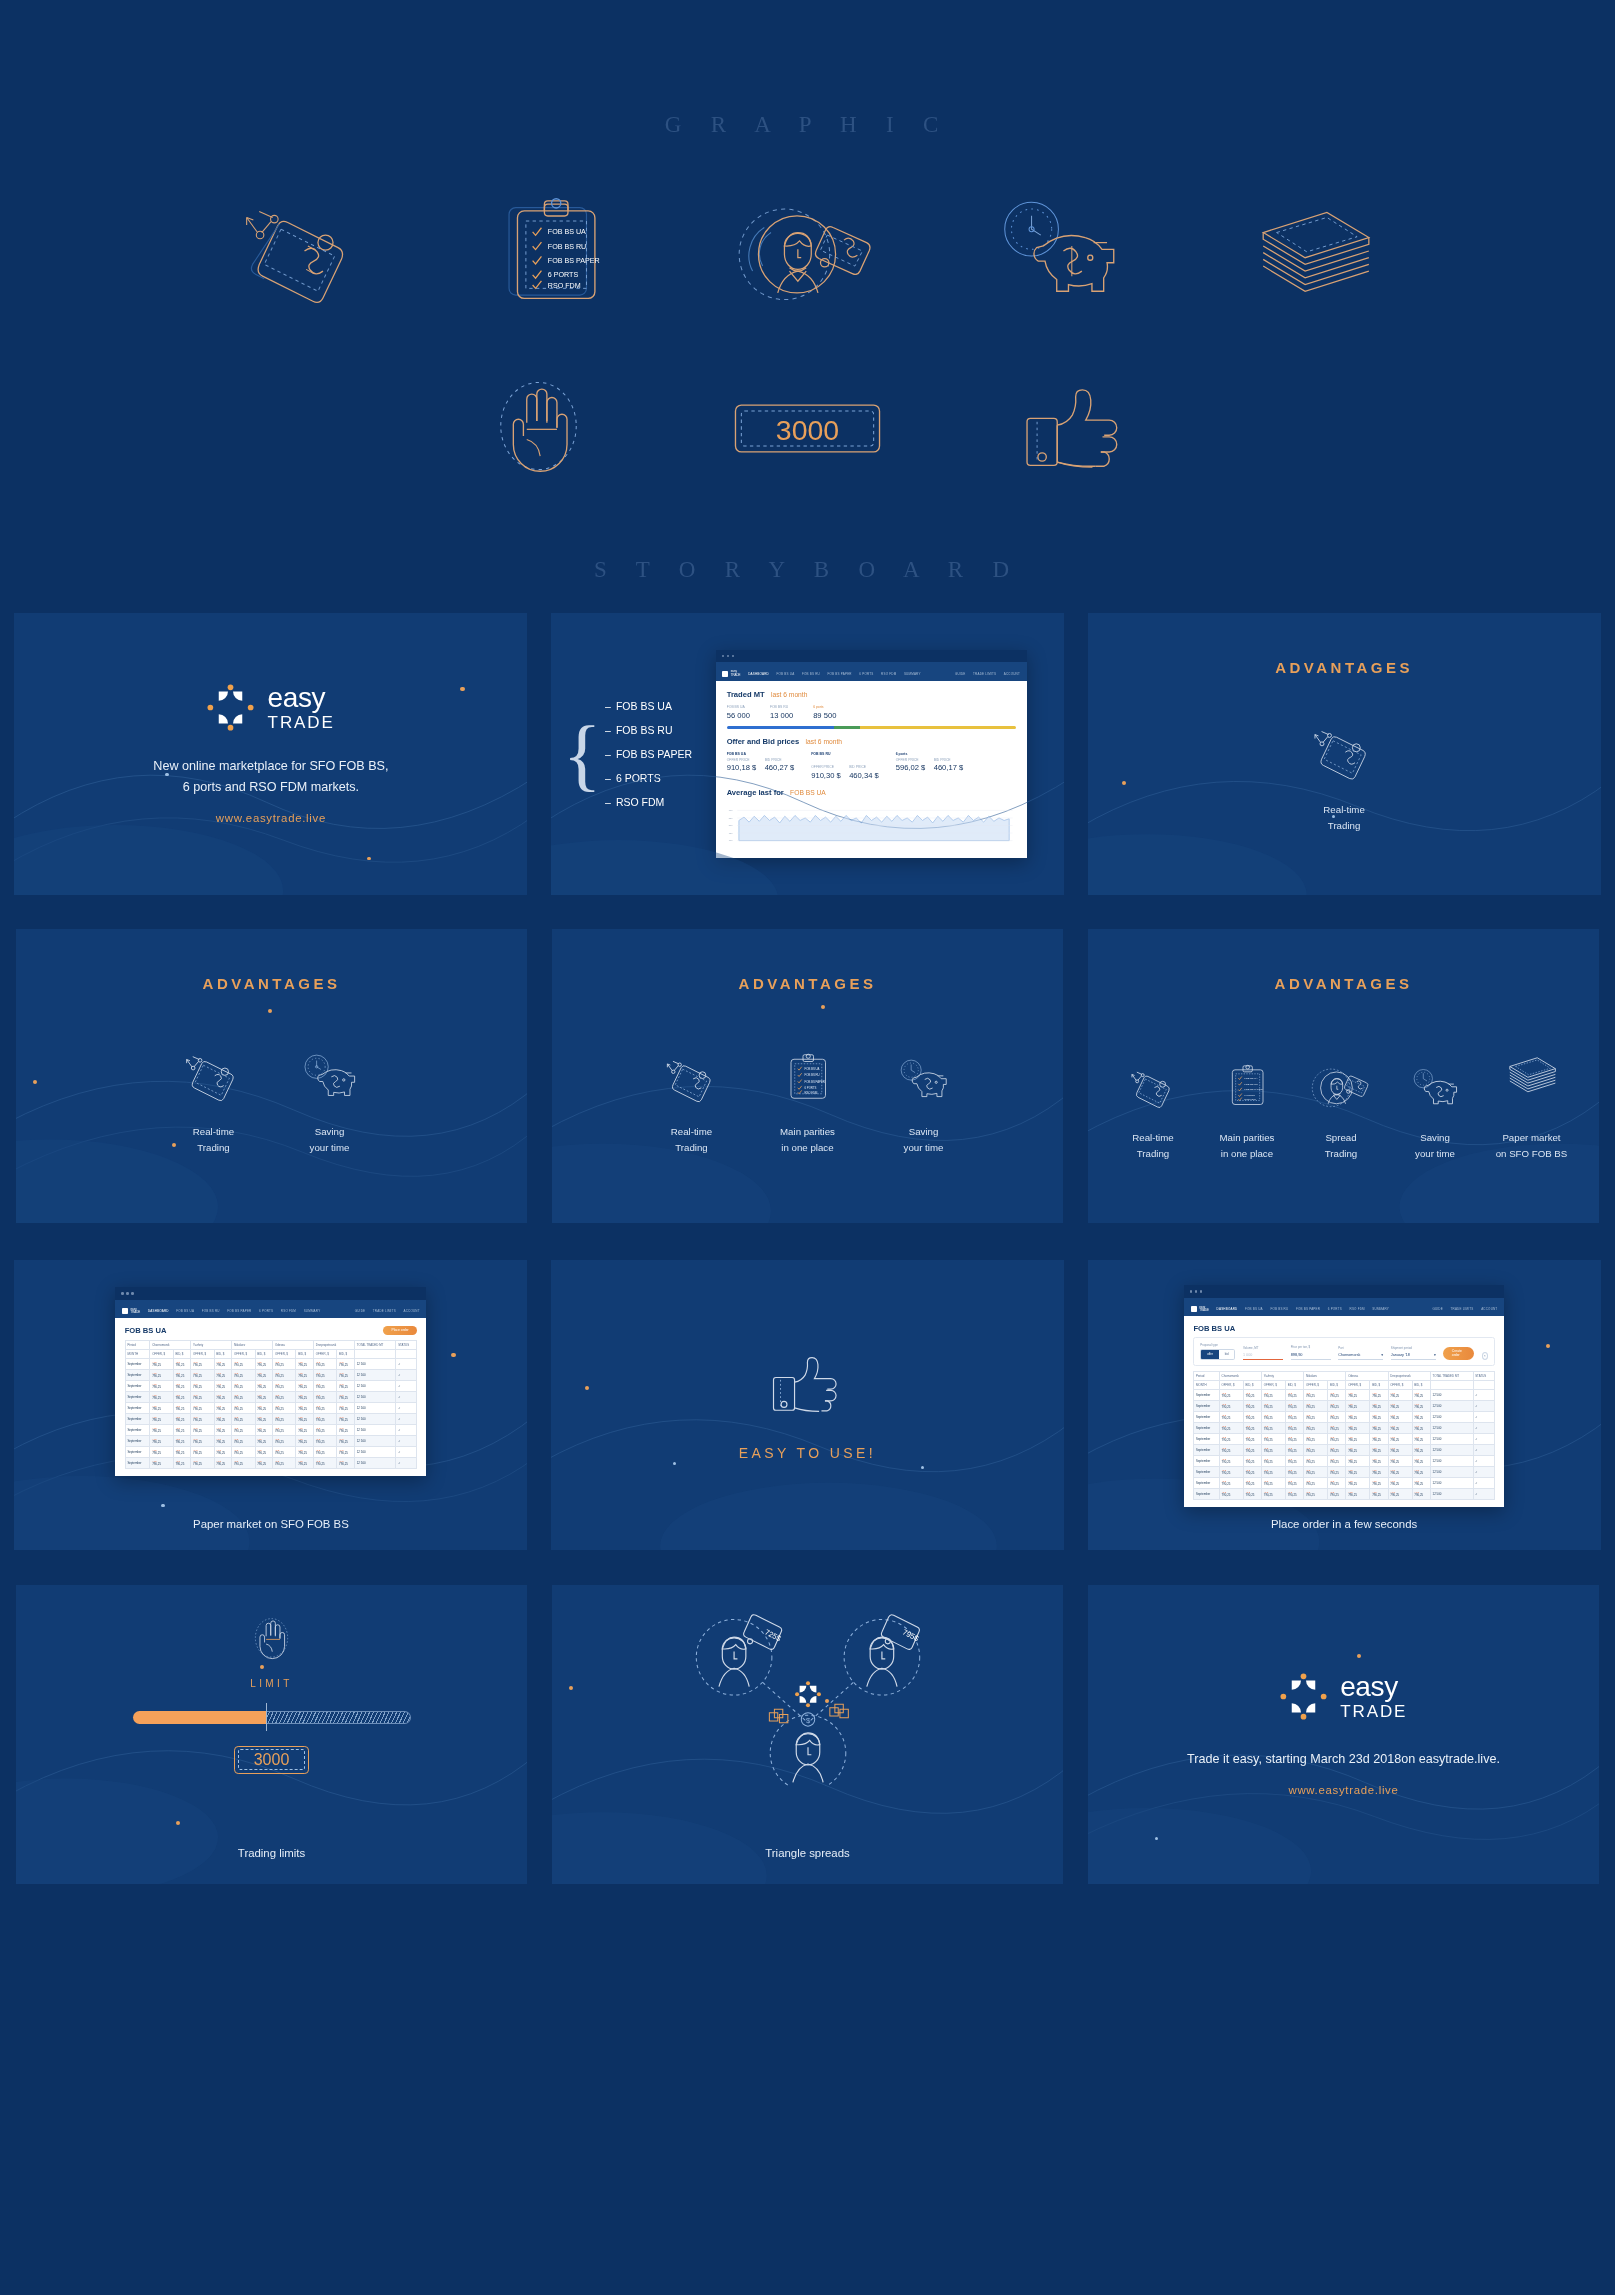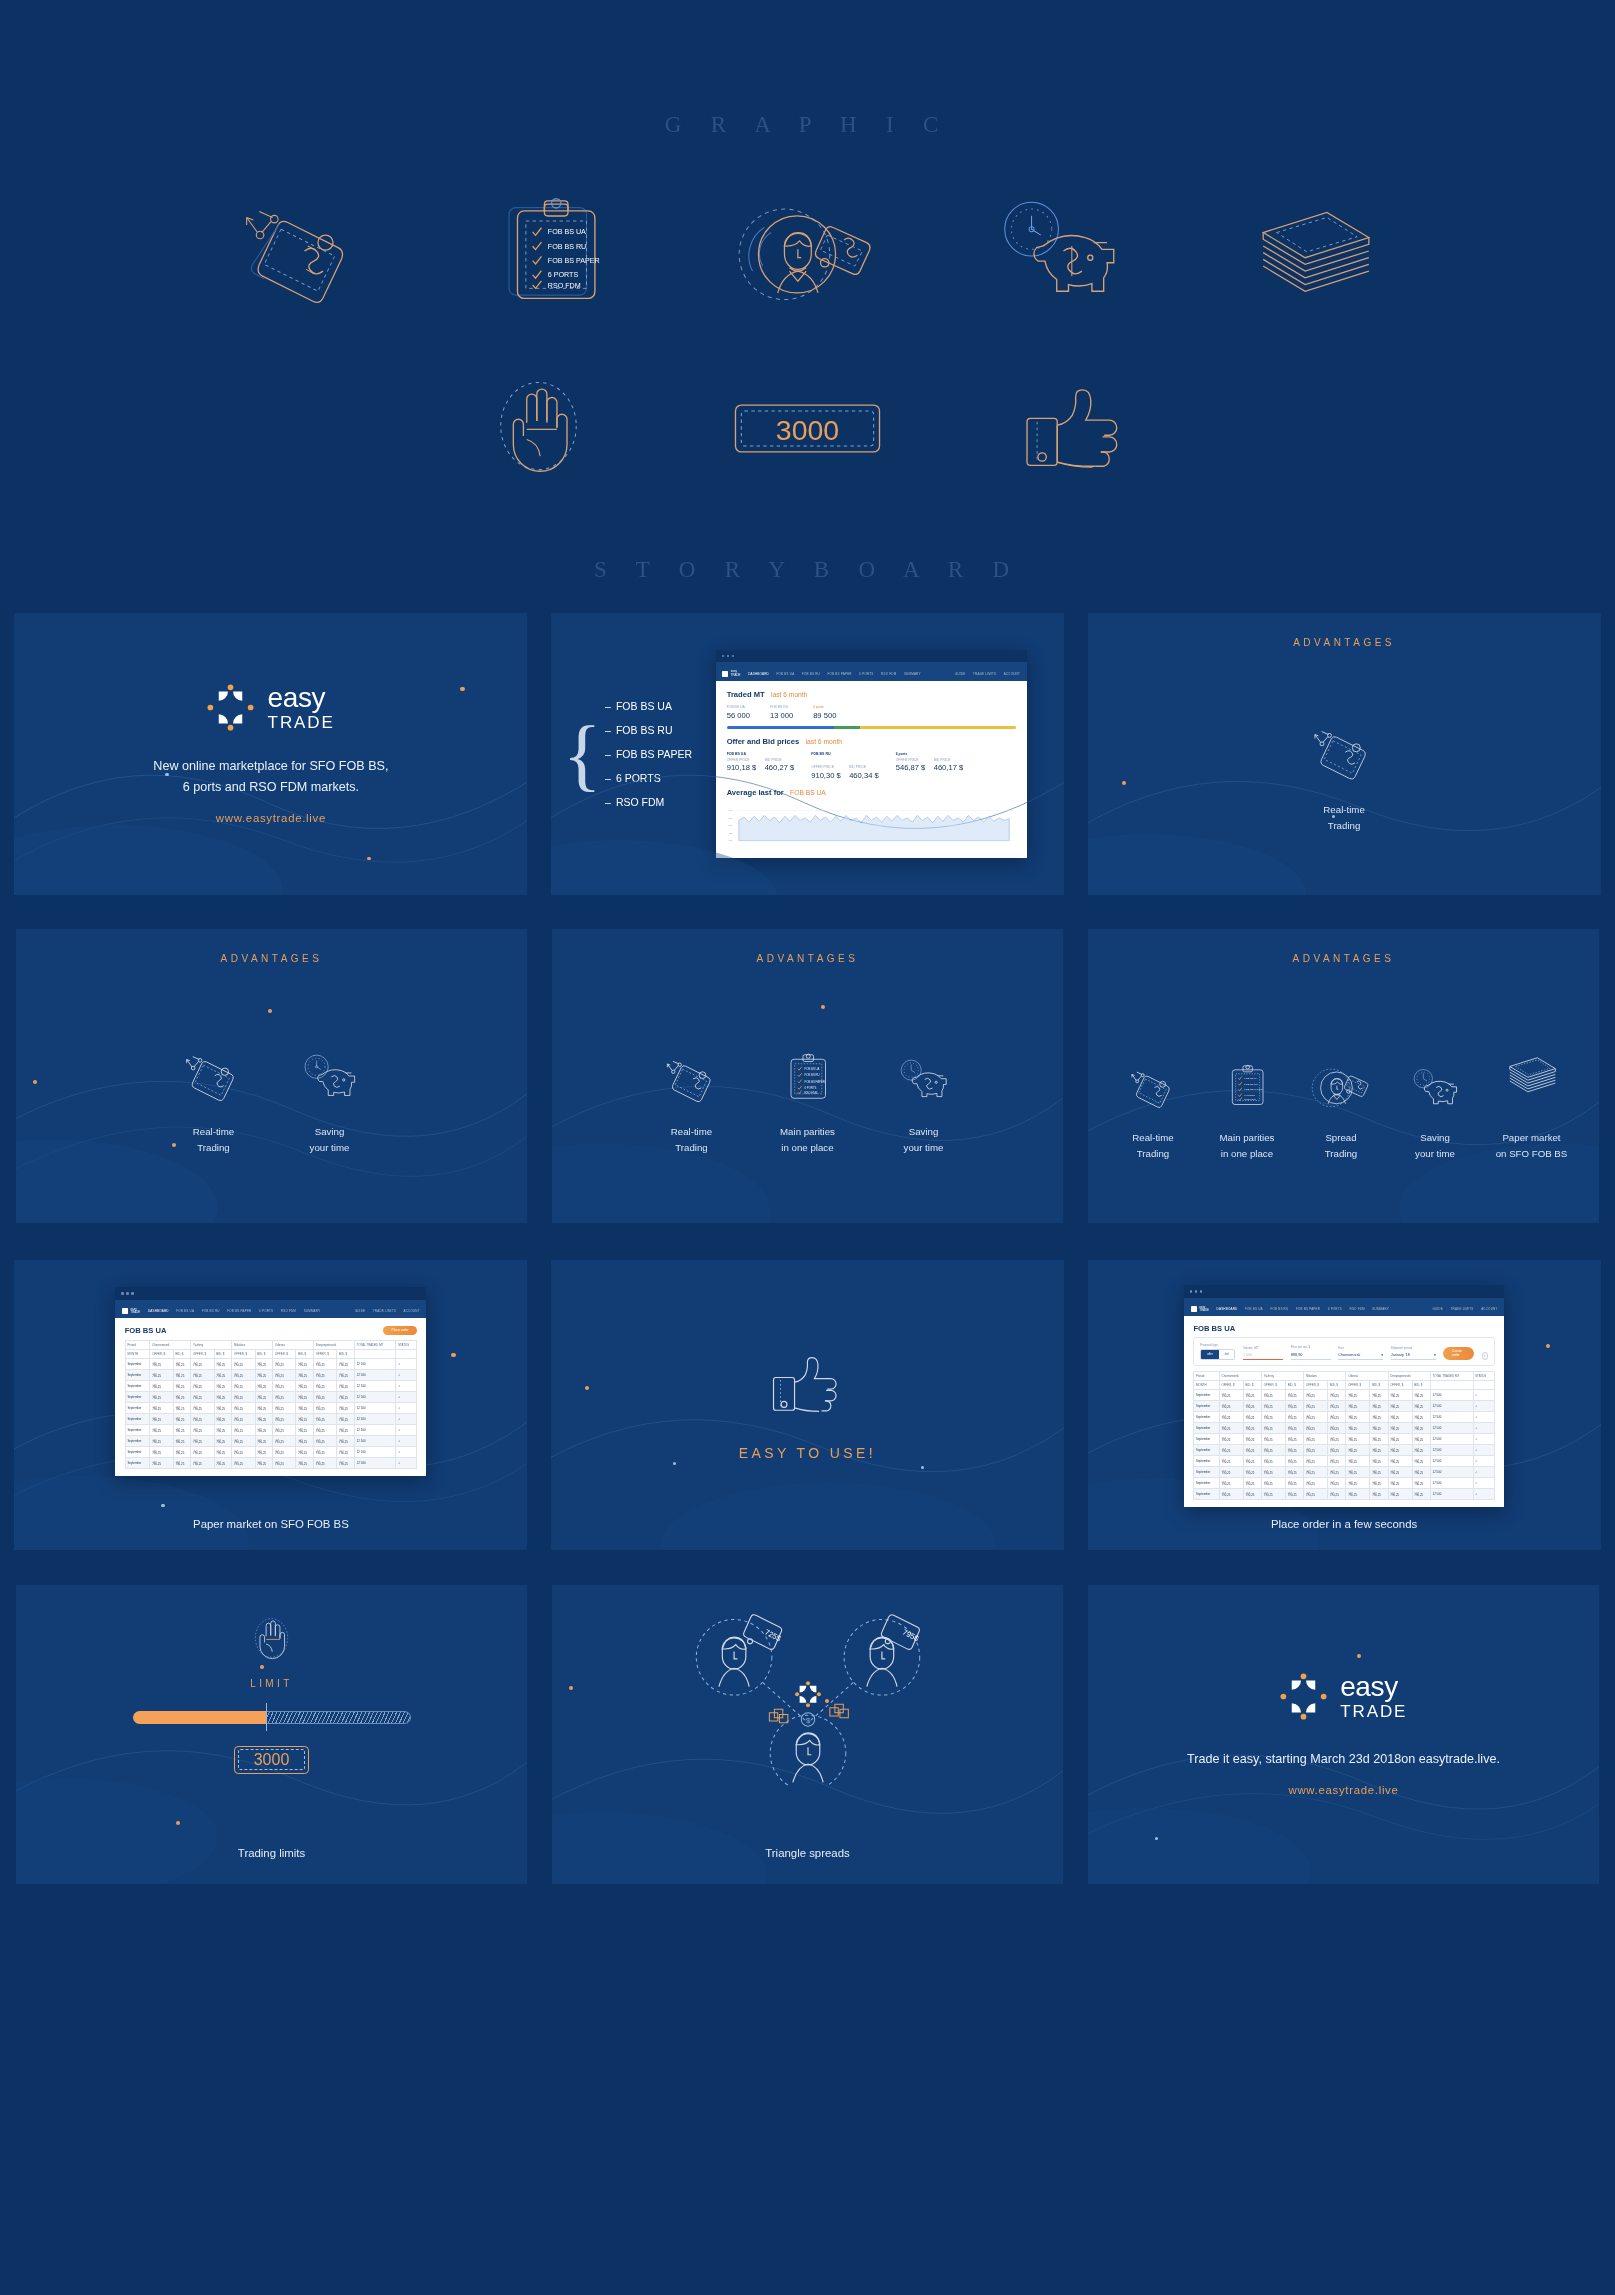--- a/index.html
+++ b/index.html
@@ -41,22 +41,22 @@
   .frame.sz-a { width:513px; height:282px; }
   .frame.sz-b { width:511px; height:294px; }
   .frame.sz-c { width:513px; height:290px; }
   .frame.sz-d { width:511px; height:299px; }
   .wave { position:absolute; inset:0; pointer-events:none; }
   .dot { position:absolute; border-radius:50%; }
   .frame-inner { position:relative; z-index:3; width:100%; height:100%;
                  display:flex; flex-direction:column; align-items:center; justify-content:center; }
 
   .adv-label {
-    color:#e8a05a; font-size:10px; letter-spacing:3.5px; font-weight:400;
-    position:absolute; top:24px; left:50%; transform:translateX(-50%); z-index:4;
+    color:#e8a05a; font-size:15px; letter-spacing:3.5px; font-weight:700;
+    position:absolute; top:46px; left:50%; transform:translateX(-50%); z-index:4;
   }
   .adv-items { display:flex; gap:0; justify-content:center; align-items:flex-end; width:100%; }
   .adv-item { display:flex; flex-direction:column; align-items:center; width:116px; }
   .adv-icon { height:81px; display:flex; align-items:flex-end; justify-content:center; }
   .adv-text { margin-top:18.5px; text-align:center; font-size:9.7px; line-height:1.72; color:#dbe6f4; }
 
   
   .logo-wrap { display:flex; align-items:center; gap:13.5px; }
   .logo-mark { position:relative; width:47px; height:47px; }
   .logo-word { display:flex; flex-direction:column; line-height:1; }
@@ -419,21 +419,21 @@
                       <div class="kpi-l">BID PRICE</div>
                       <div class="kpi-v">460,34 $</div>
                     </div>
                 </div>
               </div>
               <div>
                 <div style="font-size:3.5px;color:#1b3f72;font-weight:700;">6 ports</div>
                 <div style="display:flex;gap:8.4px;margin-top:1.7px;">
                   <div>
                       <div class="kpi-l">OFFER PRICE</div>
-                      <div class="kpi-v">546,87 $</div>
+                      <div class="kpi-v">596,02 $</div>
                     </div>
                   <div>
                       <div class="kpi-l">BID PRICE</div>
                       <div class="kpi-v">460,17 $</div>
                     </div>
                 </div>
               </div>
             </div>
             <div class="dash-h" style="margin-top:8.4px;">
               <span>Average last for</span>

